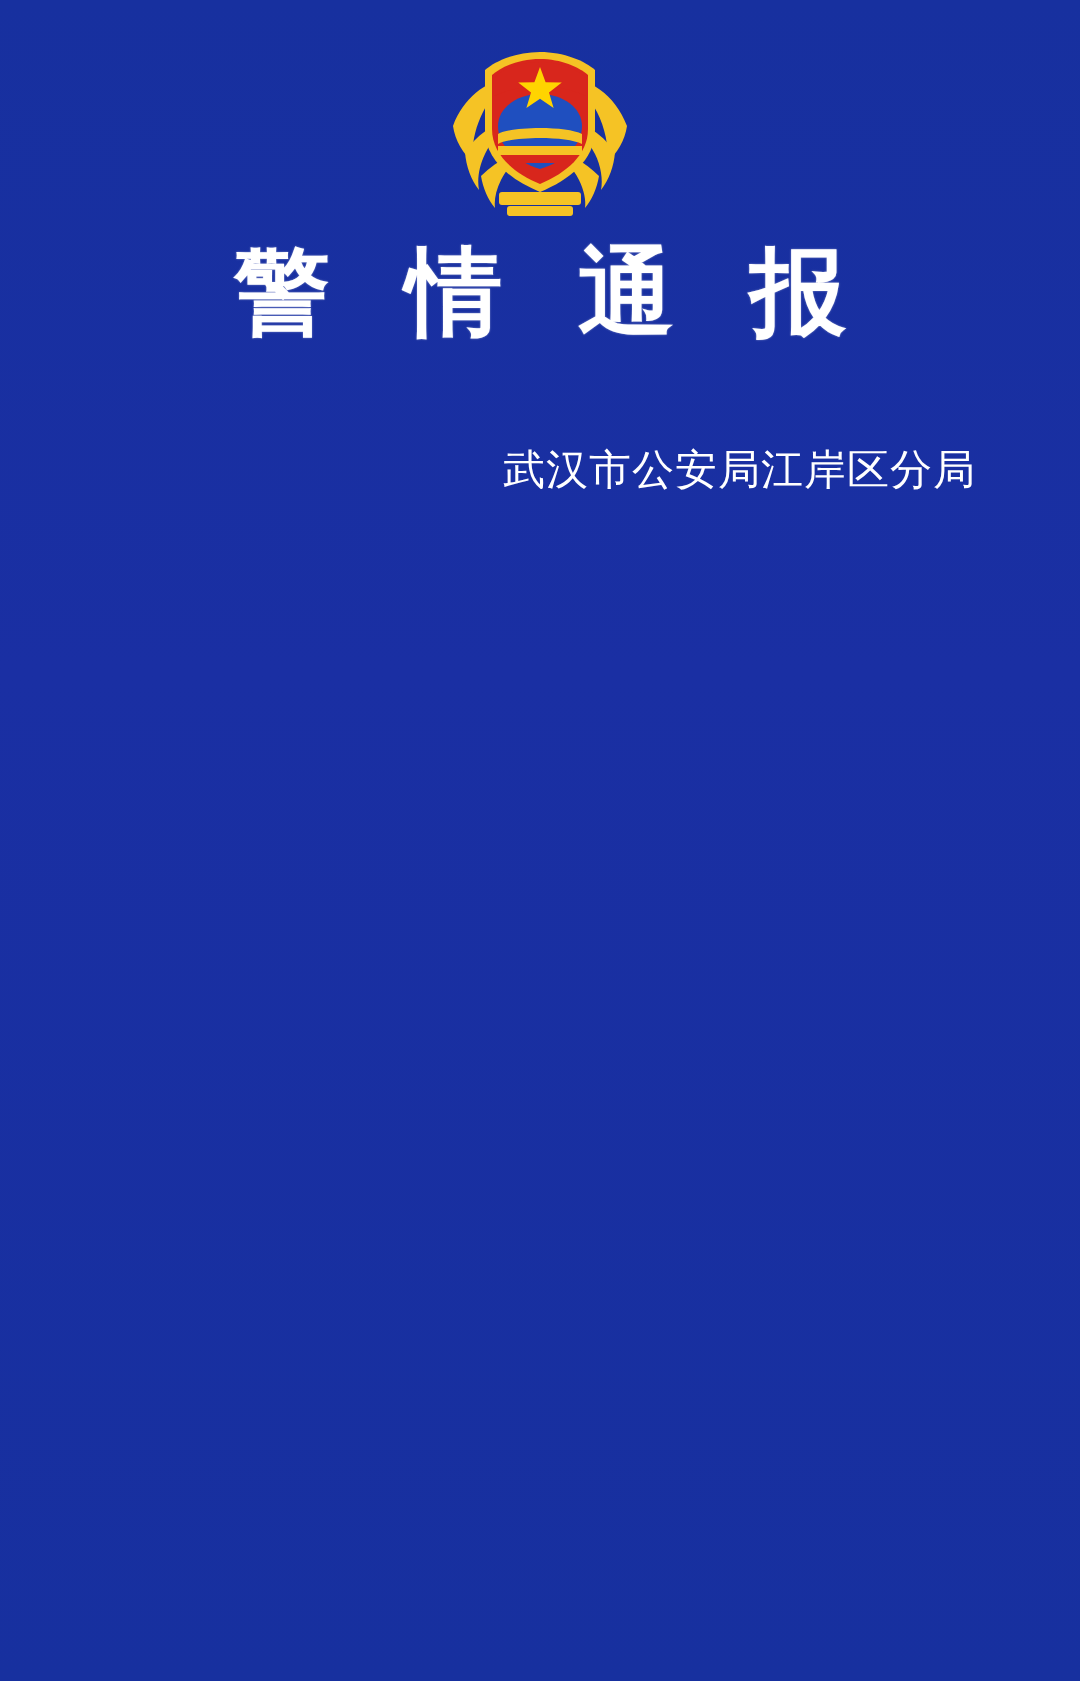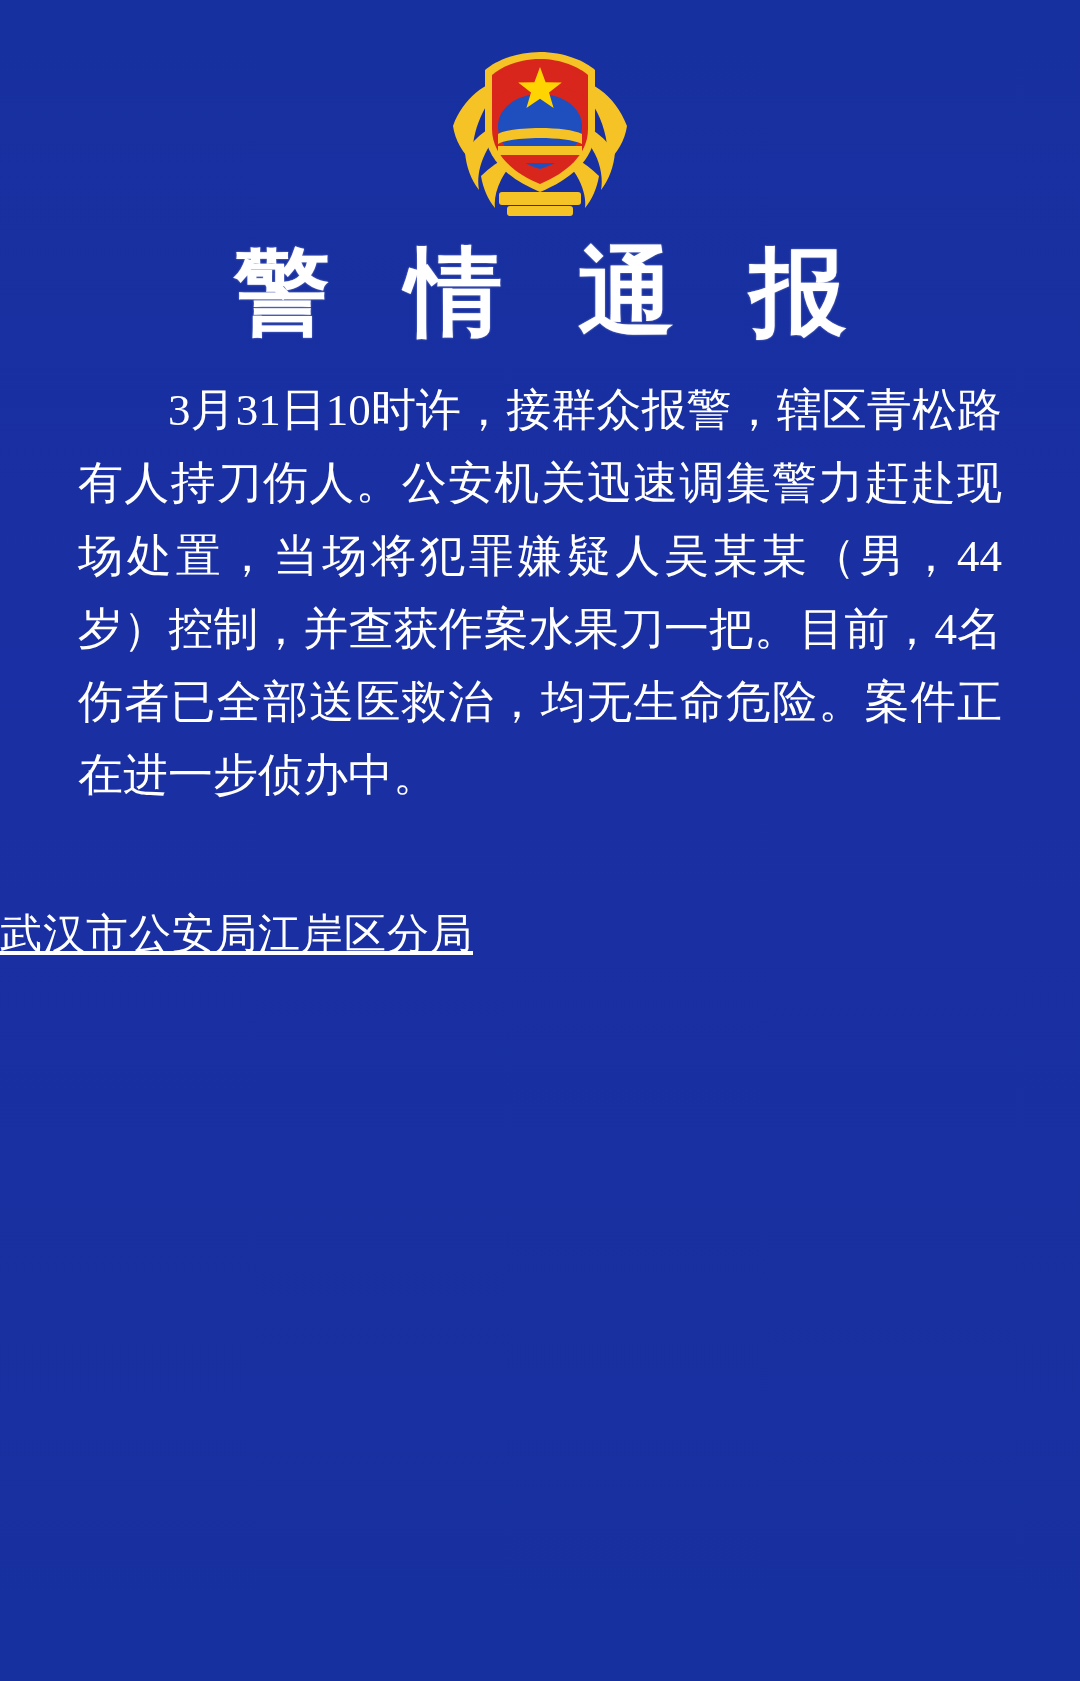--- a/index.html
+++ b/index.html
@@ -60,26 +60,25 @@
     text-align: justify;
     text-justify: inter-ideograph;
     text-indent: 2em;
     color: #ffffff;
     font-family: "Liberation Serif", "DejaVu Serif", serif;
   }
   
   .sign-block {
     margin-top: 86px;
     margin-right: 104px;
-    text-align: left;
+    text-align: right;
     font-size: 42px;
     line-height: 1.75;
     color: #ffffff;
     font-family: "Liberation Serif", "DejaVu Serif", serif;
-    text-decoration: underline;
   }
   .sign-org {
     display: block;
     letter-spacing: 1px;
   }
   .sign-date {
     display: block;
     margin-top: 6px;
     margin-right: 34px;
     letter-spacing: 1px;
@@ -119,19 +118,18 @@
 
         <path d="M105 28 C126 28 143 36 151 44 L151 62 C138 56 122 52 105 52 C88 52 72 56 59 62 L59 44 C67 36 84 28 105 28 Z" fill="#d8261c"></path>
 
         <polygon fill="#ffd400" points="105,33 110.6,48.2 126.8,48.6 114,58.4 118.6,74 105,64.8 91.4,74 96,58.4 83.2,48.6 99.4,48.2"></polygon>
       </svg>
     </div>
   </div>
 
   <div class="title">警 情 通 报</div>
 
-  <div class="body-text">3月31日10时许，接群众报警，辖区青松路有人持刀伤人。公安机关迅速调集警力赶赴现场处置，当场将犯罪嫌疑人吴某某（男，44岁）控制，并查获作案水果刀一把。目前，4名伤者已全部送医救治，均无生命危险。案件正在进一步侦办中。</div>
 
   <div class="sign-block">
     <span class="sign-org">武汉市公安局江岸区分局</span>
   </div>
 
 </div>
 
 </body></html>

